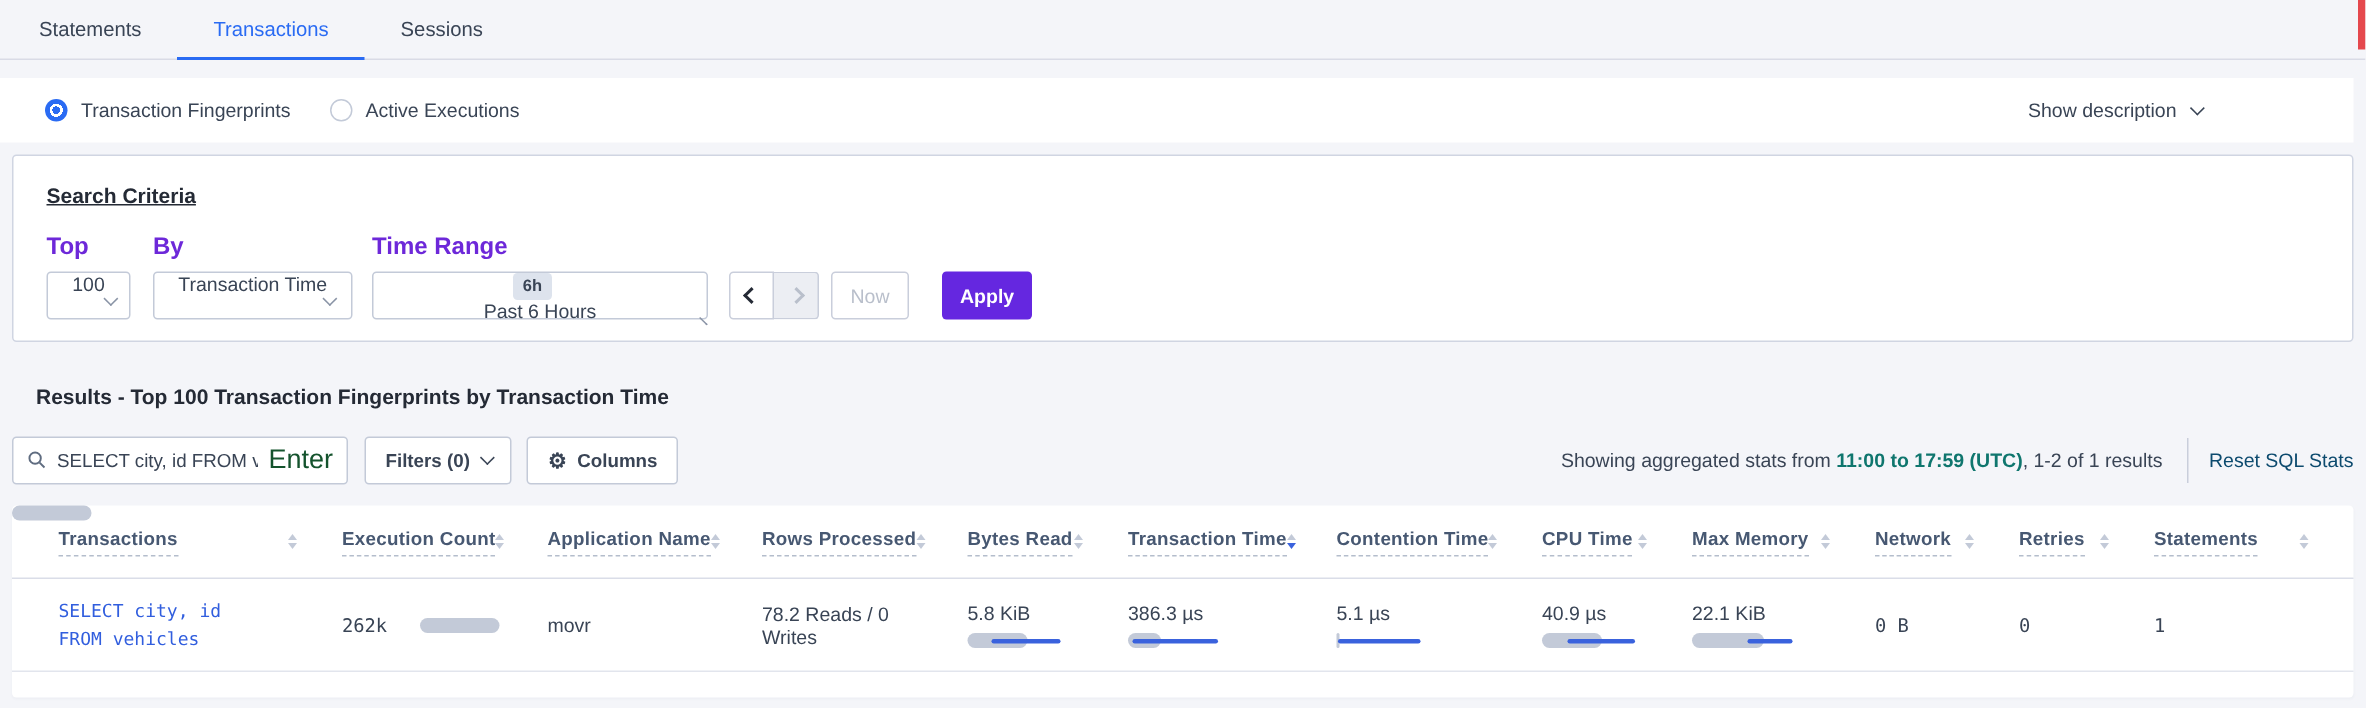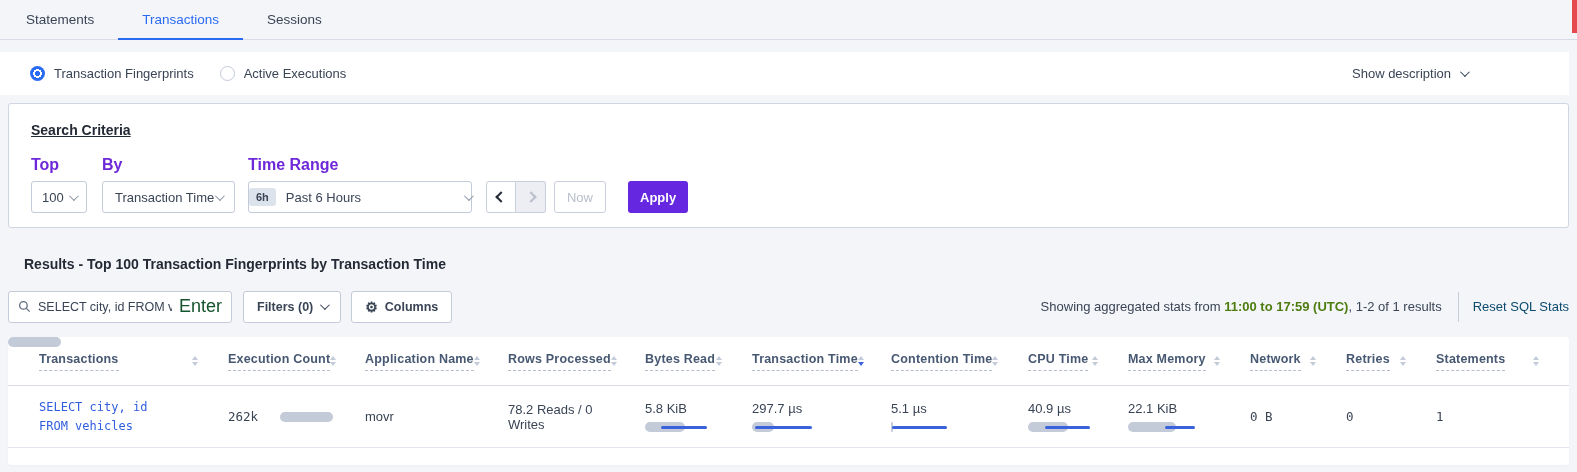--- a/index.html
+++ b/index.html
@@ -51,21 +51,21 @@
   .criteria-card {
     position:absolute; top:103px; left:8px; width:1561px; height:125px;
     background:#fff; border:1px solid #d0d5e2; border-radius:3px;
   }
   .criteria-title { position:absolute; top:18px; left:22px; font-size:14px; font-weight:700; color:#242a35;text-decoration:underline; }
   .criteria-row { position:absolute; top:52px; left:22px; display:flex; align-items:flex-end; }
   .field { display:flex; flex-direction:column; }
   .field-label { font-size:16px; font-weight:700; color:#6d28d9; margin-bottom:7px; }
   .select {
     height:32px; border:1px solid #c3cad8; border-radius:3px; background:#fff;
-    display:flex; align-items:center; font-size:13px; color:#394455; cursor:pointer;
+    display:flex; align-items:center; font-size:13px; color:#394455; cursor:pointer;flex-direction:column;
   }
   .sel-top { width:56px; padding:0 10px; margin-right:15px; }
   .sel-by  { width:133px; padding:0 12px; margin-right:13px; }
   .sel-time{ width:224px; padding:0 0; margin-right:14px; }
   .select .chev { margin-left:auto; color:#8a94a6; }
   .badge-6h {
     background:#dde3ed; color:#394455; font-size:11px; font-weight:700;
     border-radius:3px; padding:3px 7px; margin-right:10px;
   }
   .arrow-group { display:flex; margin-right:8px; }
@@ -103,21 +103,21 @@
   .btn-light {
     height:32px; border:1px solid #c3cad8; border-radius:3px; background:#fff;
     display:flex; align-items:center; gap:7px; padding:0 13px;
     font-size:12.5px; font-weight:700; color:#394455; cursor:pointer;
   }
   .filters-btn { margin-left:11px; }
   .columns-btn { margin-left:10px; }
   .gear { font-size:14px; line-height:1; color:#394455; }
   .stats-area { margin-left:auto; display:flex; align-items:center; }
   .stats-text { font-size:13px; color:#394455; }
-  .stats-text b { color:#4d7c0f; }
+  .stats-text b { color:#0f766e; }
   .v-div { width:1px; height:30px; background:#c9cedb; margin:0 14px 0 16px; }
   .reset-link { font-size:13px; font-weight:400; color:#0c4a6e; cursor:pointer; white-space:nowrap; }
 
   
   .table-card {
     position:absolute; top:337px; left:8px; width:1561px; height:128px;
     background:#fff; border-radius:3px; box-shadow:0 1px 2px rgba(60,70,90,.04);
   }
   .tgrid {
     display:grid;
@@ -335,21 +335,21 @@
     <div class="cell">movr</div>
     <div class="cell">78.2 Reads / 0 Writes</div>
     <div class="cell">
       <div>5.8 KiB</div>
       <div class="barchart">
           <span class="bar-gray" style="display: block; width: 40px;"></span>
           <span class="bar-line" style="left: 16px; width: 46px;"></span>
         </div>
     </div>
     <div class="cell">
-      <div>297.7 µs</div>
+      <div>386.3 µs</div>
       <div class="barchart">
           <span class="bar-gray" style="display: block; width: 22px;"></span>
           <span class="bar-line" style="left: 3px; width: 57px;"></span>
         </div>
     </div>
     <div class="cell">
       <div>5.1 µs</div>
       <div class="barchart">
           <span class="bar-gray" style="display: block; width: 2px;"></span>
           <span class="bar-line" style="left: 1px; width: 55px;"></span>

